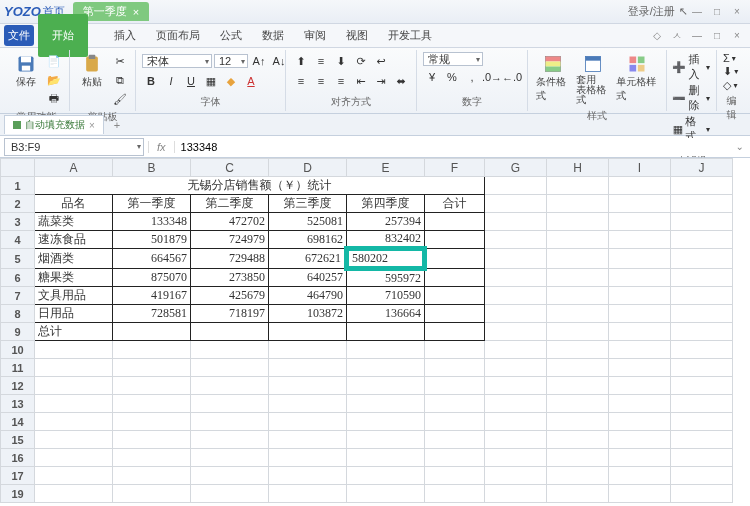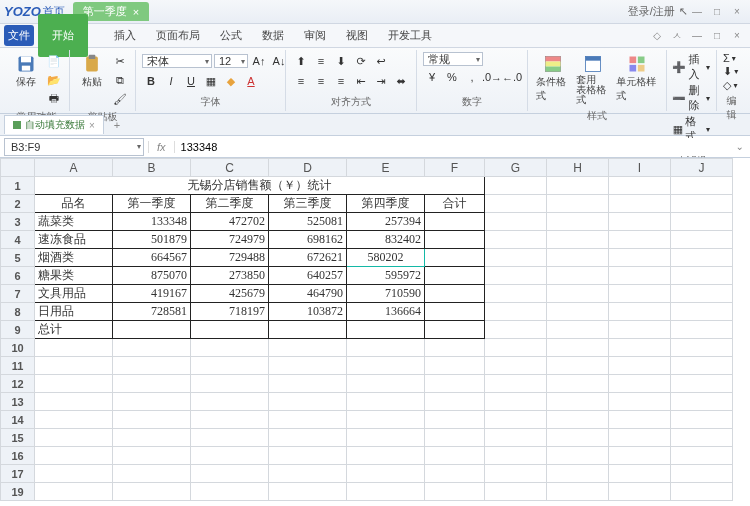--- a/index.html
+++ b/index.html
@@ -336,21 +336,21 @@
           <td></td>
           <td></td>
           <td></td>
         </tr>
         <tr>
           <th class="rowhdr">5</th>
           <td class="txt" style="border:1px solid #222">烟酒类</td>
           <td class="num " style="border:1px solid #222;text-align:right">664567</td>
           <td class="num " style="border:1px solid #222;text-align:right">729488</td>
           <td class="num " style="border:1px solid #222;text-align:right">672621</td>
-          <td class="num " style="border:1px solid #14b8a6;text-align:center">580202</td>
+          <td class="num " style="border:5px solid #14b8a6;text-align:left">580202</td>
           <td style="border:1px solid #222"></td>
           <td></td>
           <td></td>
           <td></td>
           <td></td>
         </tr>
         <tr>
           <th class="rowhdr">6</th>
           <td class="txt" style="border:1px solid #222">糖果类</td>
           <td class="num " style="border:1px solid #222;text-align:right">875070</td>

